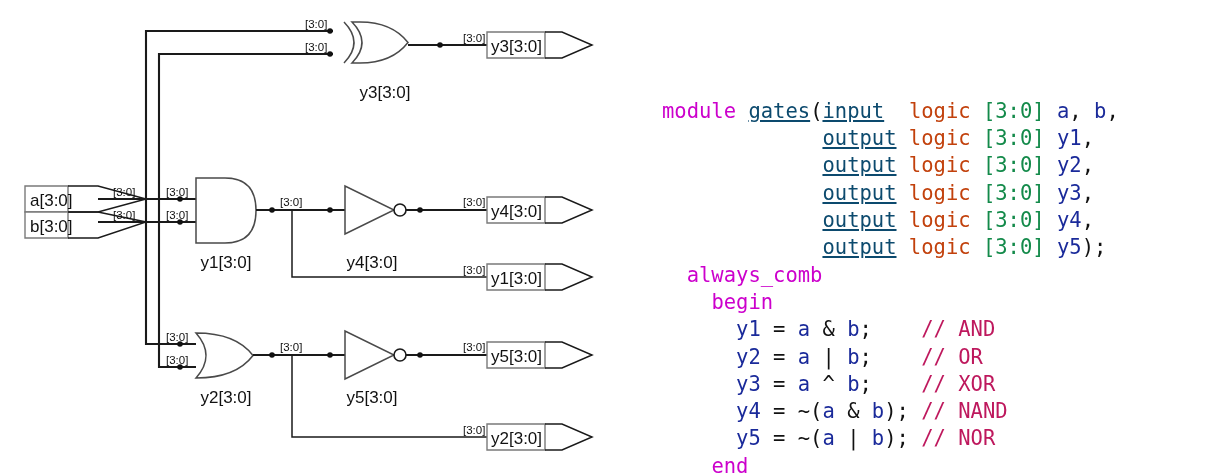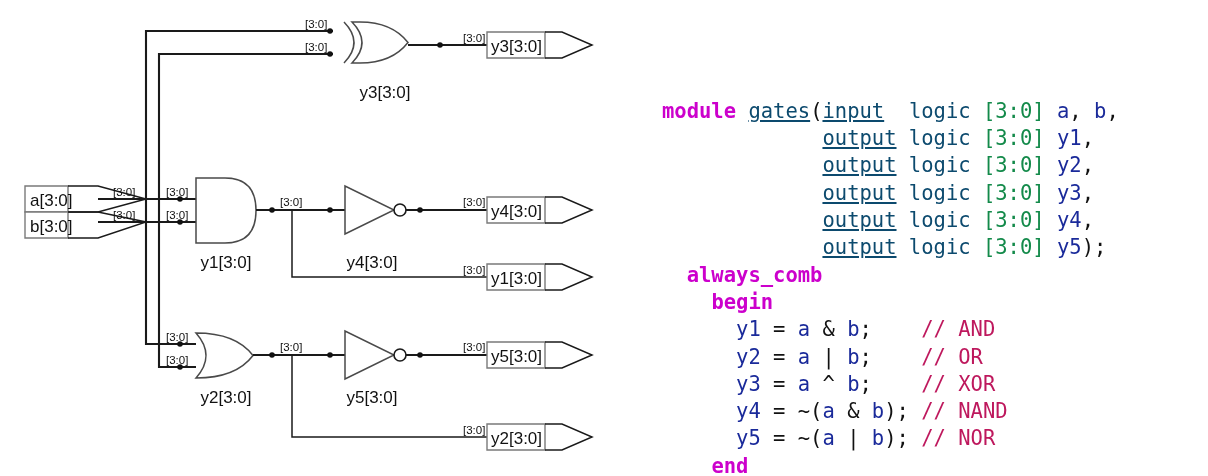--- a/index.html
+++ b/index.html
@@ -61,23 +61,23 @@
     left: 662px;
     top: 16px;
     width: 540px;
     font-family: "DejaVu Sans Mono", "Liberation Mono", monospace;
     font-size: 20.5px;
     line-height: 27.3px;
     white-space: pre;
     letter-spacing: 0px;
   }
   .cl { display: block; height: 27.3px; }
-  .kw  { color: #cc00cc; font-weight: bold; }          
+  .kw  { color: #cc00cc; }          
   .dir { color: #0c4a6e; text-decoration: underline; }          
-  .typ { color: #0c4a6e; }          
+  .typ { color: #c2410c; }          
   .rng { color: #138a4a; }          
   .id  { color: #1a2a9a; }          
   .pn  { color: #111111; }          
   .cm  { color: #be185d; }          
   .op  { color: #111111; }          
 </style>
 </head>
 <body>
 
 <div id="root">

